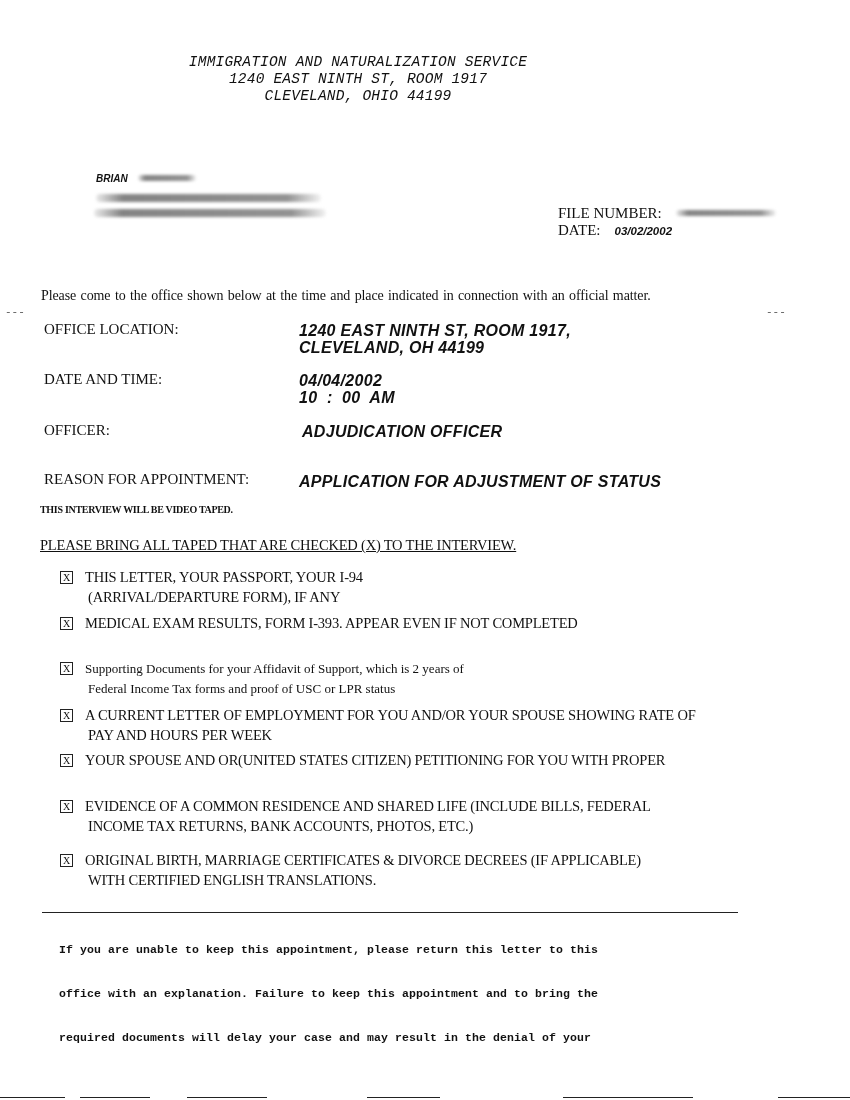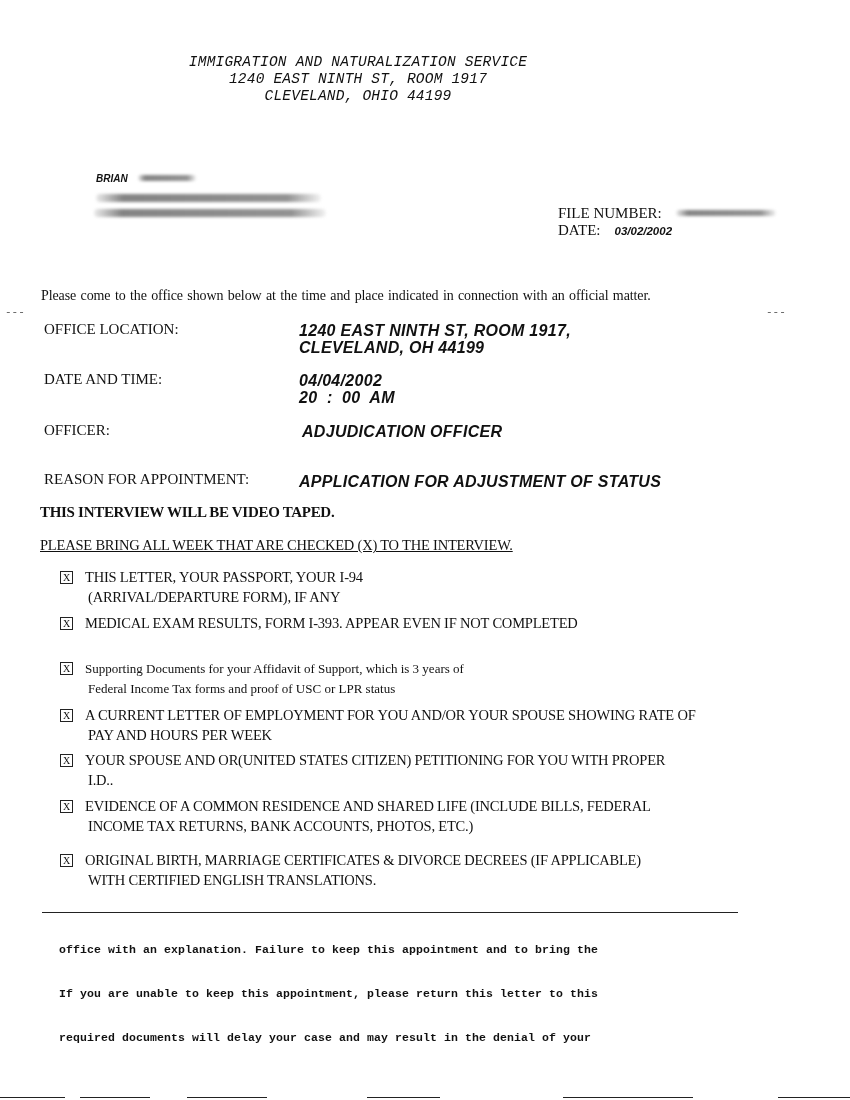--- a/index.html
+++ b/index.html
@@ -18,21 +18,21 @@
 
   .fileinfo { left: 558px; top: 205px; font-size: 15px; line-height: 17px; }
   .fileinfo .val { font-family: "Liberation Sans", sans-serif; font-style: italic; font-weight: bold; font-size: 11.5px; margin-left: 14px; }
 
   .intro { left: 41px; top: 288px; font-size: 14px; letter-spacing: -0.1px; word-spacing: 1px; text-align: right; }
   .dash { font-size: 11px; color: #555; }
 
   .label { left: 44px; font-size: 15px; }
   .value { left: 299px; font-family: "Liberation Sans", sans-serif; font-style: italic; font-weight: bold; font-size: 16px; line-height: 17px; letter-spacing: 0.3px; }
 
-  .bold-line { left: 40px; top: 504px; font-size: 15px; font-weight: bold; letter-spacing: -0.3px; }
+  .bold-line { left: 40px; top: 504px; font-size: 10px; font-weight: bold; letter-spacing: -0.3px; }
   .under-line { left: 40px; top: 537px; font-size: 14.5px; text-decoration: underline; letter-spacing: -0.2px; }
 
   .item { left: 60px; font-size: 14.5px; line-height: 20px; letter-spacing: -0.2px; }
   .item .cb { display: inline-block; width: 11px; height: 11px; border: 1px solid #222; font-size: 10px; line-height: 11px; text-align: center; margin-right: 12px; vertical-align: 1px; font-family: "Liberation Serif", serif; }
   .item .cont { display: block; padding-left: 28px; }
   .item.small { font-size: 13px; letter-spacing: 0; }
 
   .notice-rule { left: 42px; top: 912px; width: 696px; height: 1px; background: #222; }
   .notice { left: 59px; top: 913px; font-size: 11.5px; line-height: 14.8px; font-weight: bold; white-space: pre; letter-spacing: 0.1px; }
 
@@ -64,64 +64,63 @@
 
 <div class="abs label serif" style="top:321px;">OFFICE LOCATION:</div>
 <div class="abs value" style="top:322px;">
   <div>1240 EAST NINTH ST, ROOM 1917,</div>
   <div>CLEVELAND,  OH 44199</div>
 </div>
 
 <div class="abs label serif" style="top:371px;">DATE AND TIME:</div>
 <div class="abs value" style="top:372px;">
   <div>04/04/2002</div>
-  <div style="white-space:pre;">20  :  00  AM</div>
+  <div style="white-space:pre;">10  :  00  AM</div>
 </div>
 
 <div class="abs label serif" style="top:422px;">OFFICER:</div>
 <div class="abs value" style="top:423px; left:302px;">ADJUDICATION OFFICER</div>
 
 <div class="abs label serif" style="top:471px;">REASON FOR APPOINTMENT:</div>
 <div class="abs value" style="top:473px;">APPLICATION FOR ADJUSTMENT OF STATUS</div>
 
 <div class="abs bold-line serif">THIS INTERVIEW WILL BE VIDEO TAPED.</div>
-<div class="abs under-line serif">PLEASE BRING ALL WEEK THAT ARE CHECKED (X) TO THE INTERVIEW.</div>
+<div class="abs under-line serif">PLEASE BRING ALL TAPED THAT ARE CHECKED (X) TO THE INTERVIEW.</div>
 
 <div class="abs item serif" style="top:567px;">
   <span class="cb">X</span><span>THIS LETTER,  YOUR PASSPORT,  YOUR I-94</span>
   <span class="cont">(ARRIVAL/DEPARTURE FORM), IF ANY</span>
 </div>
 <div class="abs item serif" style="top:613px;">
   <span class="cb">X</span><span>MEDICAL EXAM RESULTS,  FORM I-393.  APPEAR EVEN IF NOT COMPLETED</span>
 </div>
 <div class="abs item serif small" style="top:659px;">
-  <span class="cb">X</span><span>Supporting Documents for your  Affidavit of Support, which is 3 years of</span>
+  <span class="cb">X</span><span>Supporting Documents for your  Affidavit of Support, which is 2 years of</span>
   <span class="cont">Federal Income Tax forms and proof of USC or LPR status</span>
 </div>
 <div class="abs item serif" style="top:705px;">
   <span class="cb">X</span><span>A CURRENT LETTER OF EMPLOYMENT FOR YOU AND/OR YOUR SPOUSE SHOWING RATE OF</span>
   <span class="cont">PAY AND HOURS PER WEEK</span>
 </div>
 <div class="abs item serif" style="top:750px;">
   <span class="cb">X</span><span>YOUR SPOUSE AND OR(UNITED STATES CITIZEN) PETITIONING FOR YOU WITH PROPER</span>
-  <span class="cont">I.D..</span>
 </div>
 <div class="abs item serif" style="top:796px;">
   <span class="cb">X</span><span>EVIDENCE OF A COMMON RESIDENCE AND SHARED LIFE (INCLUDE BILLS, FEDERAL</span>
   <span class="cont">INCOME TAX RETURNS, BANK ACCOUNTS, PHOTOS, ETC.)</span>
 </div>
 <div class="abs item serif" style="top:842px;margin-top:8px;">
   <span class="cb">X</span><span>ORIGINAL BIRTH, MARRIAGE CERTIFICATES &amp; DIVORCE DECREES (IF APPLICABLE)</span>
   <span class="cont">WITH CERTIFIED ENGLISH TRANSLATIONS.</span>
 </div>
 
 <div class="abs notice-rule"></div>
 <div class="abs notice mono">
+  <div>If you are unable to keep this appointment, please return this letter to this</div>
   <div>office with an explanation. Failure to keep this appointment and to bring the</div>
-  <div>If you are unable to keep this appointment, please return this letter to this</div>
   <div>required documents will delay your case and may result in the denial of your</div>
   
   
   
 </div>
 
 <div class="abs foot-rule" style="left:0; width:65px;"></div>
 <div class="abs foot-rule" style="left:80px; width:70px;"></div>
 <div class="abs foot-rule" style="left:187px; width:80px;"></div>
 <div class="abs foot-rule" style="left:367px; width:73px;"></div>

